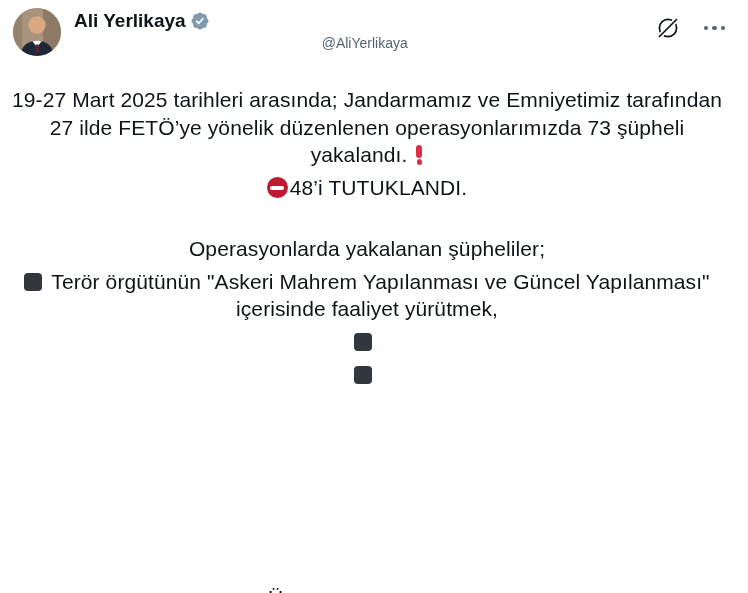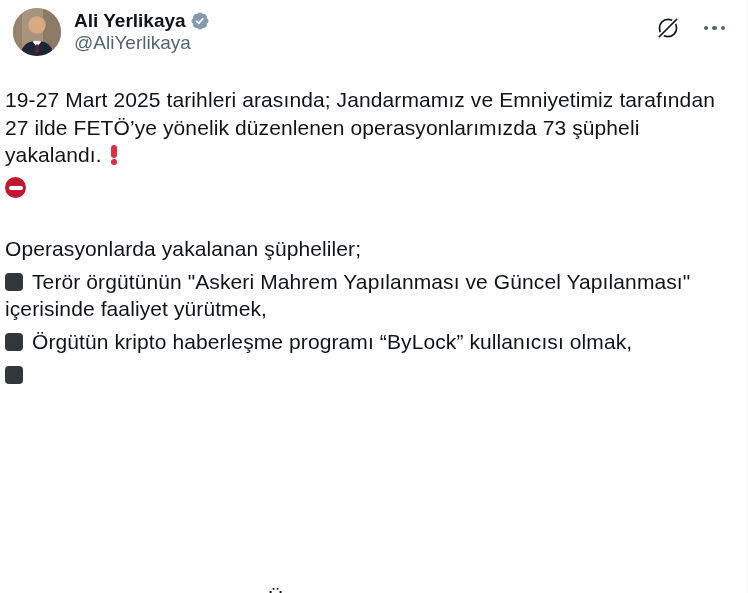--- a/index.html
+++ b/index.html
@@ -5,37 +5,38 @@
   * { box-sizing: border-box; }
   html,body { margin:0; padding:0; background:#fff; }
   body { font-family:"Liberation Sans", sans-serif; }
 
   .tweet-card {
     position:relative;
     width:748px; height:593px;
     background: var(--background, #fff);
     border-right:1px solid var(--border, #eff3f4);
     overflow:hidden;
+    text-align:center;
   }
 
   
   .header { display:flex; align-items:flex-start; padding:8px 16px 0 13px; }
   .avatar {
     width:48px; height:48px; border-radius:50%; overflow:hidden;
     flex:none; cursor:pointer; background:#a8937d;
   }
   .avatar svg { display:block; }
   .user-info { margin-left:13px; flex:1 1 auto; min-width:0; padding-top:2px; }
   .name-row { display:flex; align-items:center; gap:4px; }
   .display-name {
     font-weight:700; font-size:19px; line-height:22px;
     color:var(--text,#0f1419); cursor:pointer;
   }
   .badge { width:20px; height:20px; cursor:pointer; }
-  .handle { font-size:19px; line-height:22px; color:var(--secondary-text,#536471); cursor:pointer; }
+  .handle { font-size:14px; line-height:22px; color:var(--secondary-text,#536471); cursor:pointer; }
 
   .header-actions { display:flex; align-items:center; gap:24px; padding:8px 6px 0 0; flex:none; }
   .grok-btn { width:24px; height:24px; cursor:pointer; }
   .more-btn { display:flex; gap:4px; align-items:center; cursor:pointer; padding:4px 0; }
   .more-btn .dot { width:4.5px; height:4.5px; border-radius:50%; background:var(--secondary-text,#536471); }
 
   
   .tweet-body {
     margin-top:30px;
     padding:0 18px 0 5px;
@@ -129,22 +130,22 @@
         <span class="dot"></span>
         <span class="dot"></span>
         <span class="dot"></span>
       </div>
     </div>
 
   </div>
 
   <div class="tweet-body">
       <p class="tweet-paragraph"><span>19-27 Mart 2025 tarihleri arasında; Jandarmamız ve Emniyetimiz tarafından 27 ilde FETÖ’ye yönelik düzenlenen operasyonlarımızda 73 şüpheli yakalandı.</span><span class="emoji emoji-red-exclamation"></span></p>
-      <p class="tweet-paragraph has-lead"><span class="emoji emoji-no-entry"></span></p>
+      <p class="tweet-paragraph has-lead"><span class="emoji emoji-no-entry"></span><span>48’i TUTUKLANDI.</span></p>
       <div class="para-spacer"></div>
       <p class="tweet-paragraph"><span>Operasyonlarda yakalanan şüpheliler;</span></p>
       <p class="tweet-paragraph has-lead"><span class="emoji emoji-black-square"></span><span>Terör örgütünün "Askeri Mahrem Yapılanması ve Güncel Yapılanması" içerisinde faaliyet yürütmek,</span></p>
-      <p class="tweet-paragraph has-lead"><span class="emoji emoji-black-square"></span><span>Örgütün kripto haberleşme programı “ByLock” kullanıcısı olmak,</span></p>
+      <p class="tweet-paragraph has-lead"><span class="emoji emoji-black-square"></span></p>
       <p class="tweet-paragraph has-lead"><span class="emoji emoji-black-square"></span></p>
       <p class="tweet-paragraph clipped"><span>Ü</span></p>
     </div>
 
 </div>
 
 </body></html>

